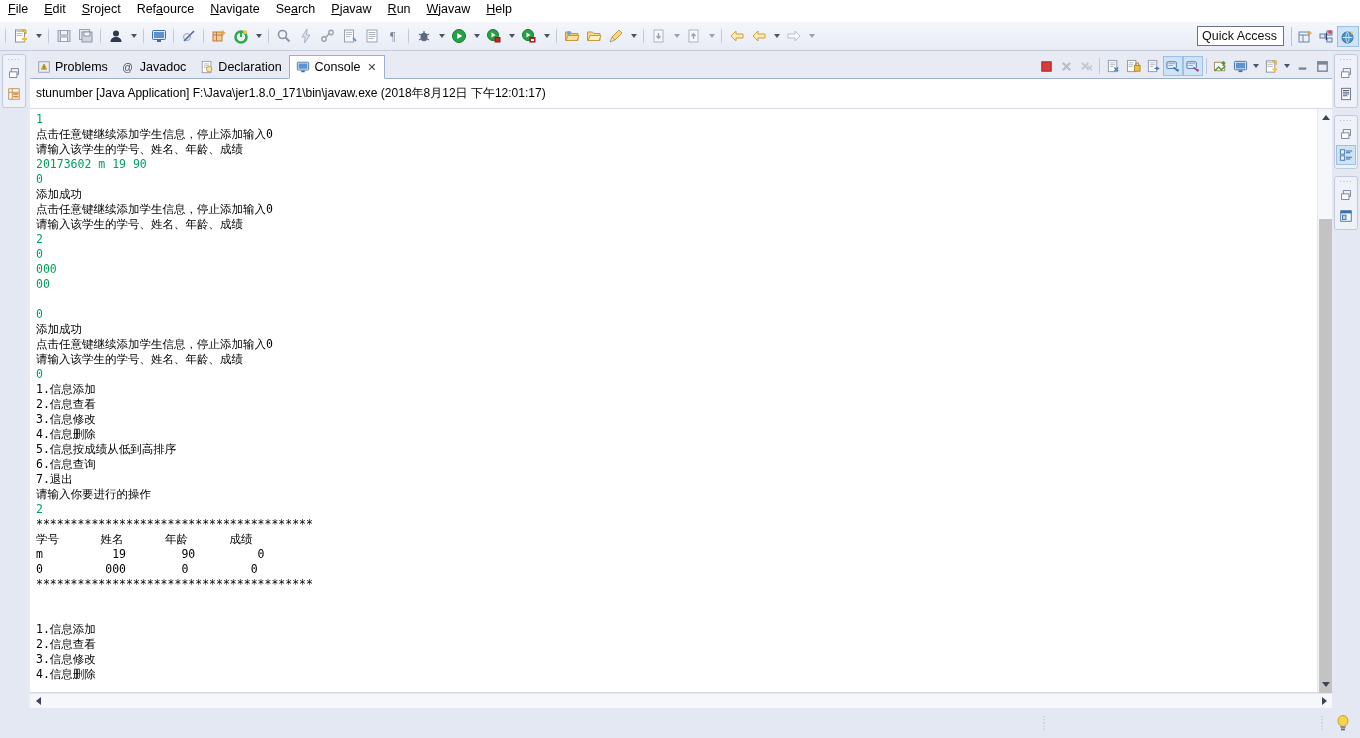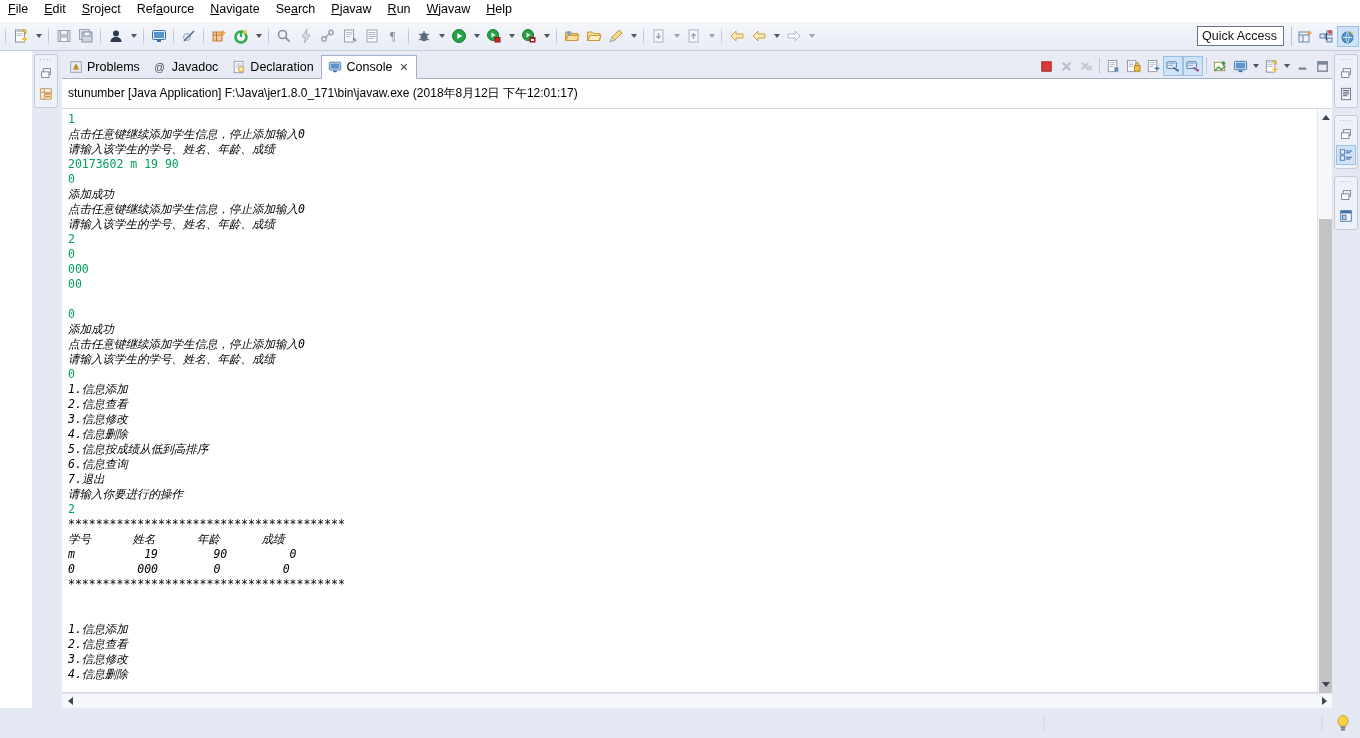--- a/index.html
+++ b/index.html
@@ -158,21 +158,20 @@
   .persp-open { right: 44px; }
   .persp-java { right: 23px; }
   .persp-javaee { right: 1px; background: #cfe3f7; border: 1px solid #9cc0e4; }
 
   
   .mainrow {
     flex: 1 1 auto;
     display: flex;
     background: #e8ebf4;
     min-height: 0;
-    margin-left: 32px;
   }
   
   .trim {
     width: 28px;
     background: #e4e8f3;
     padding-top: 3px;
     display: flex;
     flex-direction: column;
     align-items: center;
     flex: none;
@@ -289,21 +288,21 @@
     font-family: "DejaVu Sans Mono", "Liberation Mono", monospace;
     font-size: 11.5px;
     line-height: 15px;
     color: #000;
     overflow: hidden;
     white-space: pre;
     min-width: 0;
   }
   .cl { height: 15px; }
   .cl.green { color: #00a05a; }
-  .cl.black { color: #000; font-style: italic; }
+  .cl.black { color: #000; }
 
   
   .vscroll {
     width: 15px;
     background: #f6f7fa;
     border-left: 1px solid #e3e6ee;
     flex: none;
     position: relative;
   }
   .vs-arrow {

